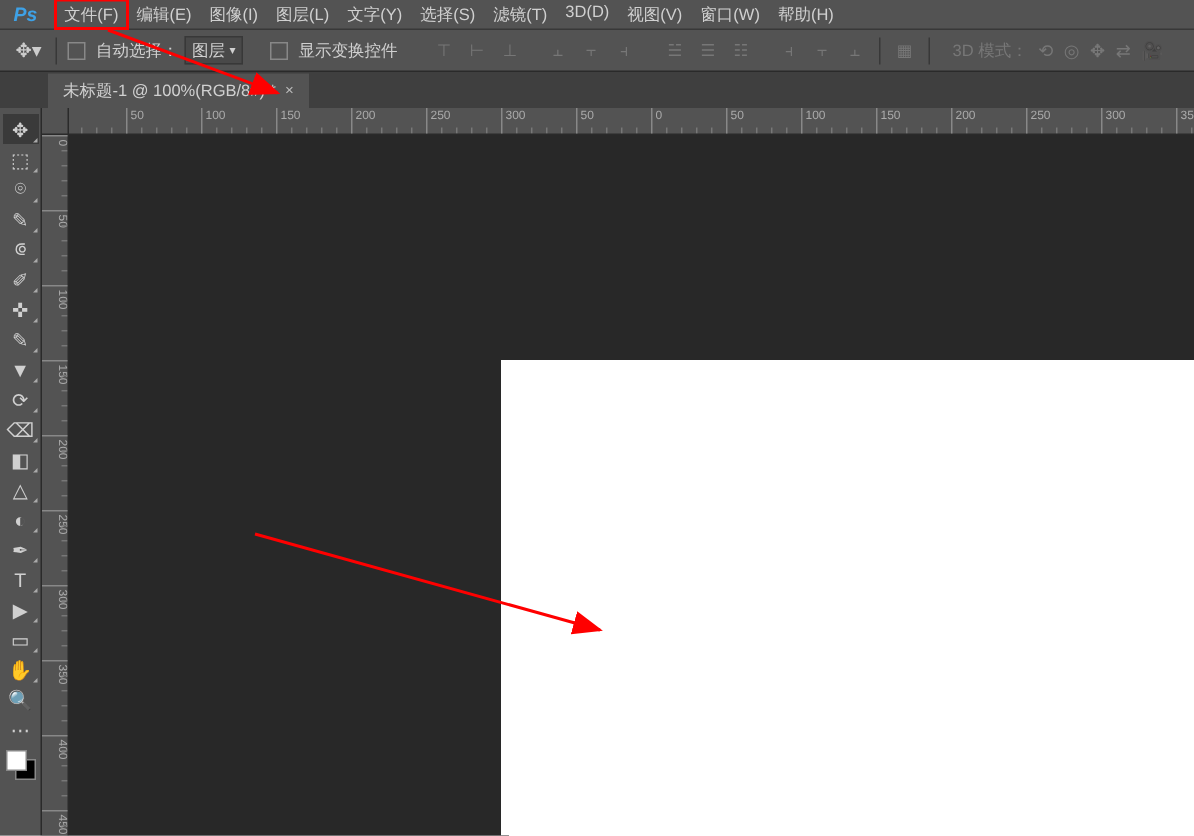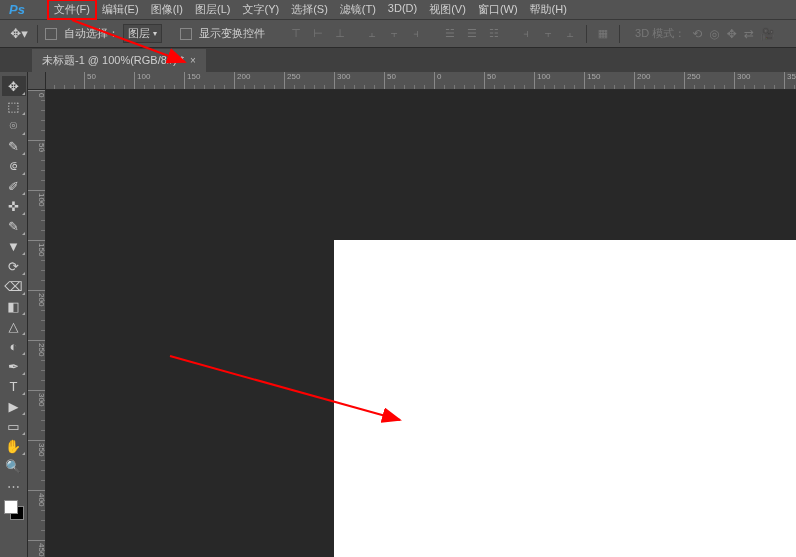--- a/index.html
+++ b/index.html
@@ -1,19 +1,19 @@
 <!DOCTYPE html>
 <html><head>
 <meta charset="utf-8">
 <style>
 * { margin: 0; padding: 0; box-sizing: border-box; font-family: "Microsoft YaHei", sans-serif; user-select: none; }
 body { width: 796px; height: 557px; background: #535353; overflow: hidden; position: relative; }
 
 .menubar { height: 20px; background: #535353; display: flex; align-items: center; padding-left: 5px; border-bottom: 1px solid #383838; }
-.ps-logo { color: #3ea1e6; font-weight: bold; font-size: 13px; font-style: italic; margin-right: 19px; padding: 0 4px; }
+.ps-logo { color: #3ea1e6; font-weight: bold; font-size: 13px; font-style: italic; margin-right: 8px; padding: 0 4px; }
 .menu-items { display: flex; }
 .menu-item { color: #d0d0d0; font-size: 11px; padding: 2px 6px; cursor: pointer; }
 .highlighted { outline: 2px solid #ff0000; outline-offset: -1px; }
 
 .optionsbar { height: 28px; background: #535353; display: flex; align-items: center; border-bottom: 1px solid #2a2a2a; padding-left: 8px; gap: 4px; }
 .opt-icon { width: 22px; height: 22px; display: flex; align-items: center; justify-content: center; color: #ccc; font-size: 13px; }
 .sep { width: 1px; height: 18px; background: #383838; margin: 0 3px; }
 .checkbox { width: 12px; height: 12px; border: 1px solid #888; display: inline-block; margin-right: 3px; }
 .opt-label { color: #d0d0d0; font-size: 11px; }
 .dropdown { display: flex; align-items: center; color: #d0d0d0; font-size: 11px; padding: 1px 4px; border: 1px solid #383838; background: #494949; }

